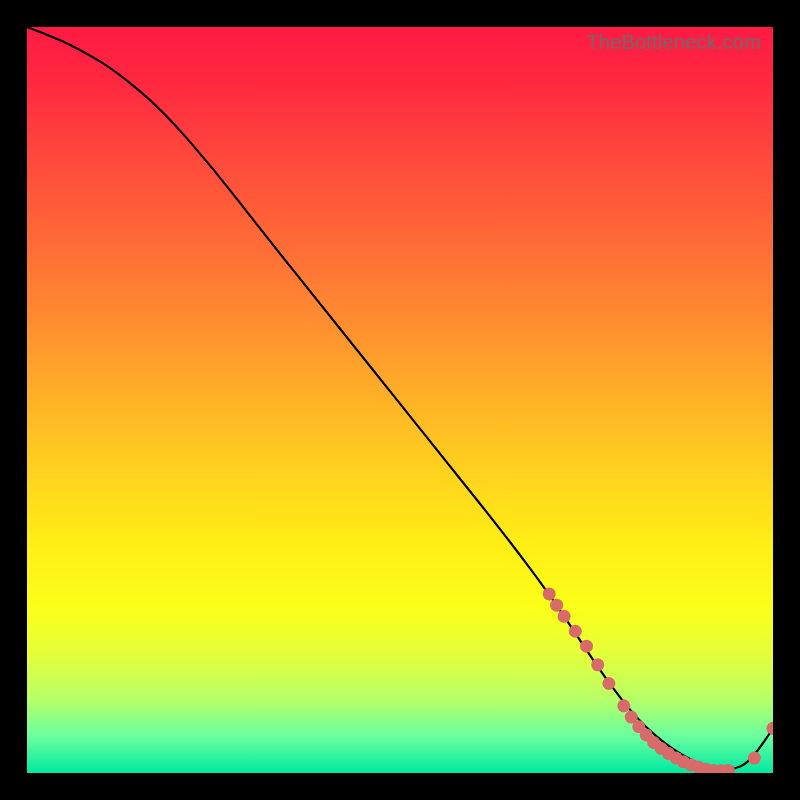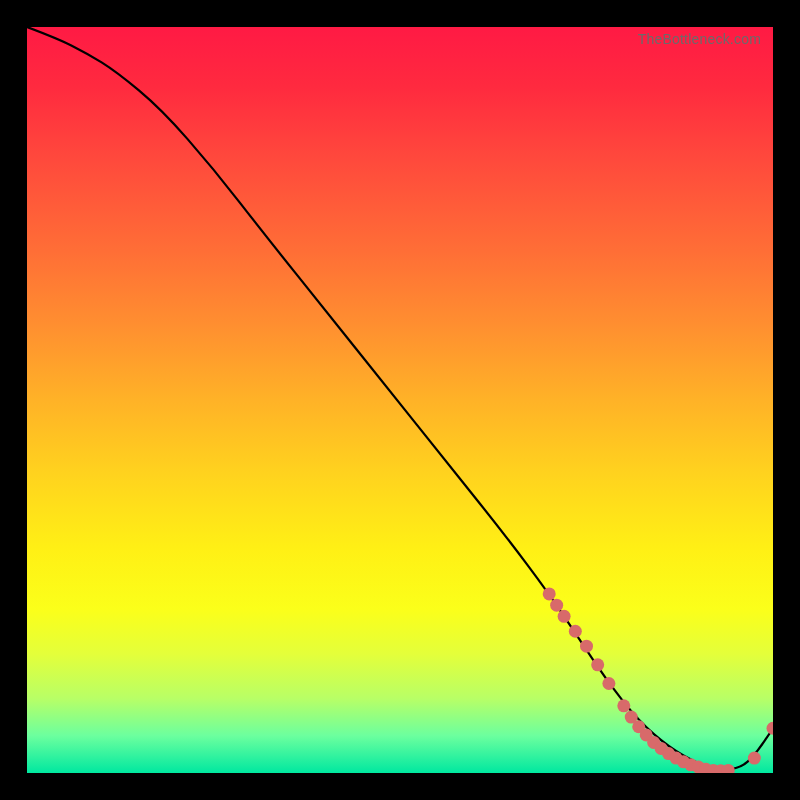--- a/index.html
+++ b/index.html
@@ -36,21 +36,21 @@
       #e4ff3a 84%,
       #b8ff66 90%,
       #6cff9e 95%,
       #00e8a0 100%);
   }
   .watermark {
     position: absolute;
     top: 4px;
     right: 12px;
     color: #6b6b6b;
-    font-size: 14px;
+    font-size: 20px;
     font-weight: 500;
     letter-spacing: 0.2px;
     user-select: none;
   }
   svg.overlay {
     position: absolute;
     left: 0;
     top: 0;
     width: 746px;
     height: 746px;

